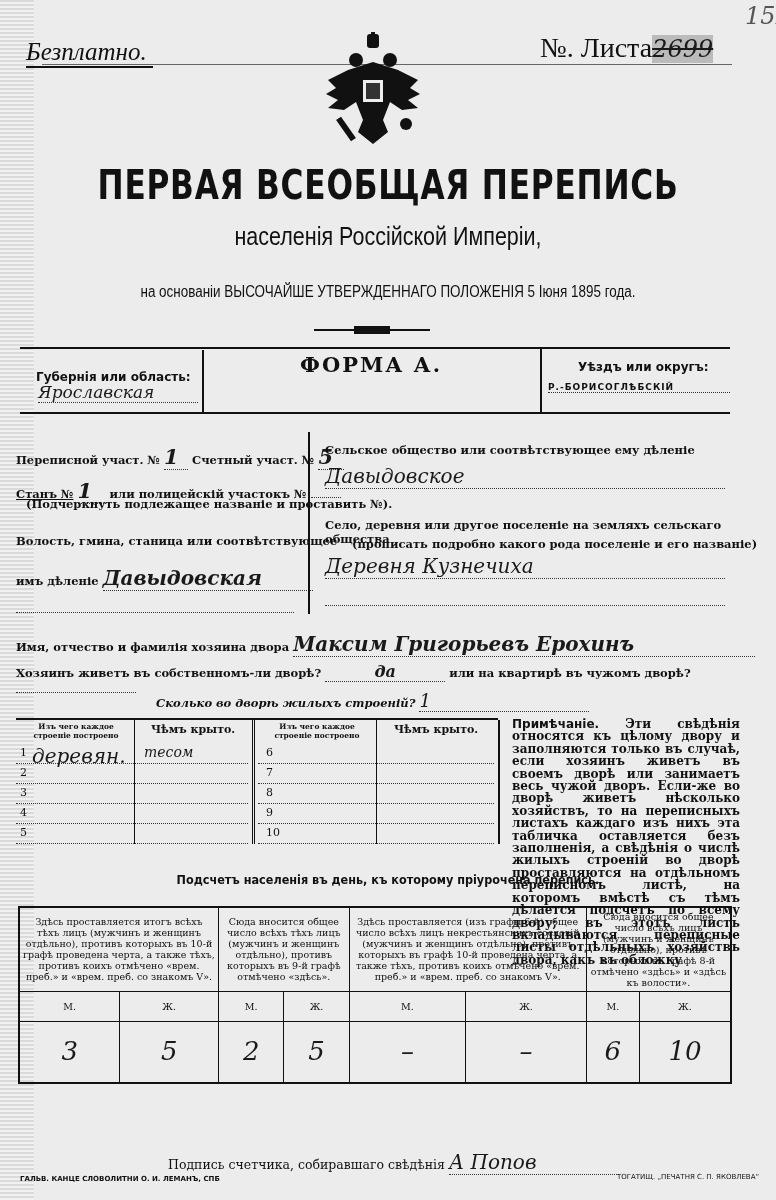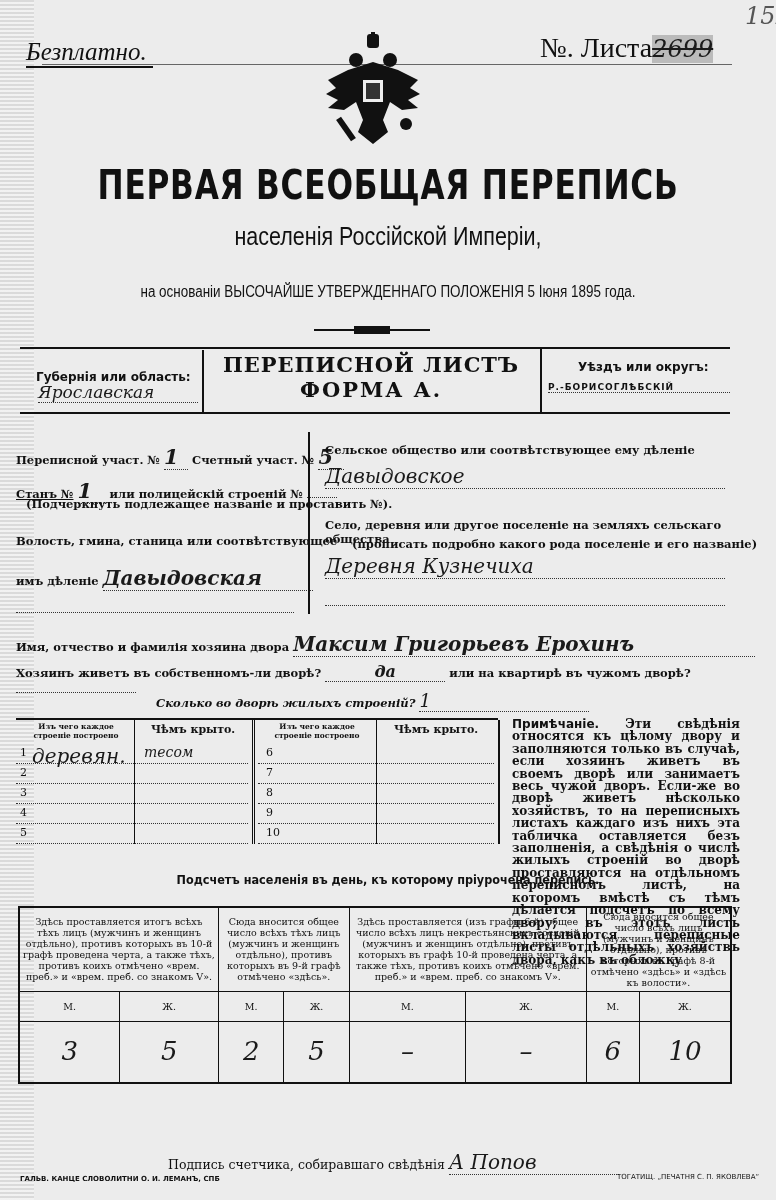--- a/index.html
+++ b/index.html
@@ -79,38 +79,37 @@
   <rect x="40" y="0" width="36" height="8" fill="#111"></rect>
 </svg>
 
 <div class="abs band-top"></div>
 <div class="abs band-bot"></div>
 <div class="abs gubbox">
   <div class="abs lbl-sans" style="left:16px;top:20px;">Губернія или область:</div>
   <div class="abs hand dots" style="left:18px;top:32px;width:160px;font-size:17px;">Ярославская</div>
 </div>
 <div class="abs formtitle">
-  <div class="a">ПЕРЕПИСНОЙ ЛИСТЪ</div>
   <div class="b">ФОРМА А.</div>
 </div>
 <div class="abs uezdbox">
   <div class="abs lbl-sans" style="left:36px;top:12px;">Уѣздъ или округъ:</div>
   <div class="abs dots" style="left:6px;top:34px;width:182px;font-size:9px;font-family:'DejaVu Sans',sans-serif;font-weight:bold;letter-spacing:1px;">Р.-БОРИСОГЛѢБСКІЙ</div>
 </div>
 
 <div class="abs field" style="left:16px;top:444px;">
   <span>Переписной участ. №</span>
   <span class="hand dots ww" style="display:inline-block;width:24px;">1</span>
   <span>Счетный участ. №</span>
   <span class="hand dots ww" style="display:inline-block;width:26px;">5</span>
 </div>
 <div class="abs field" style="left:16px;top:478px;">
   <span style="text-decoration:underline;">Станъ №</span>
   <span class="hand dots ww" style="display:inline-block;width:28px;">1</span>
-  <span>или полицейскій строеній №</span>
+  <span>или полицейскій участокъ №</span>
   <span class="dots" style="display:inline-block;width:30px;"></span>
 </div>
 <div class="abs field tiny" style="left:26px;top:497px;">(Подчеркнуть подлежащее названіе и проставить №).</div>
 <div class="abs field" style="left:16px;top:534px;">Волость, гмина, станица или соотвѣтствующее</div>
 <div class="abs field" style="left:16px;top:566px;">
   <span>имъ дѣленіе</span>
   <span class="hand dots" style="display:inline-block;width:210px;font-size:20px;">Давыдовская</span>
 </div>
 <div class="abs dots" style="left:16px;top:612px;width:278px;"></div>
 

